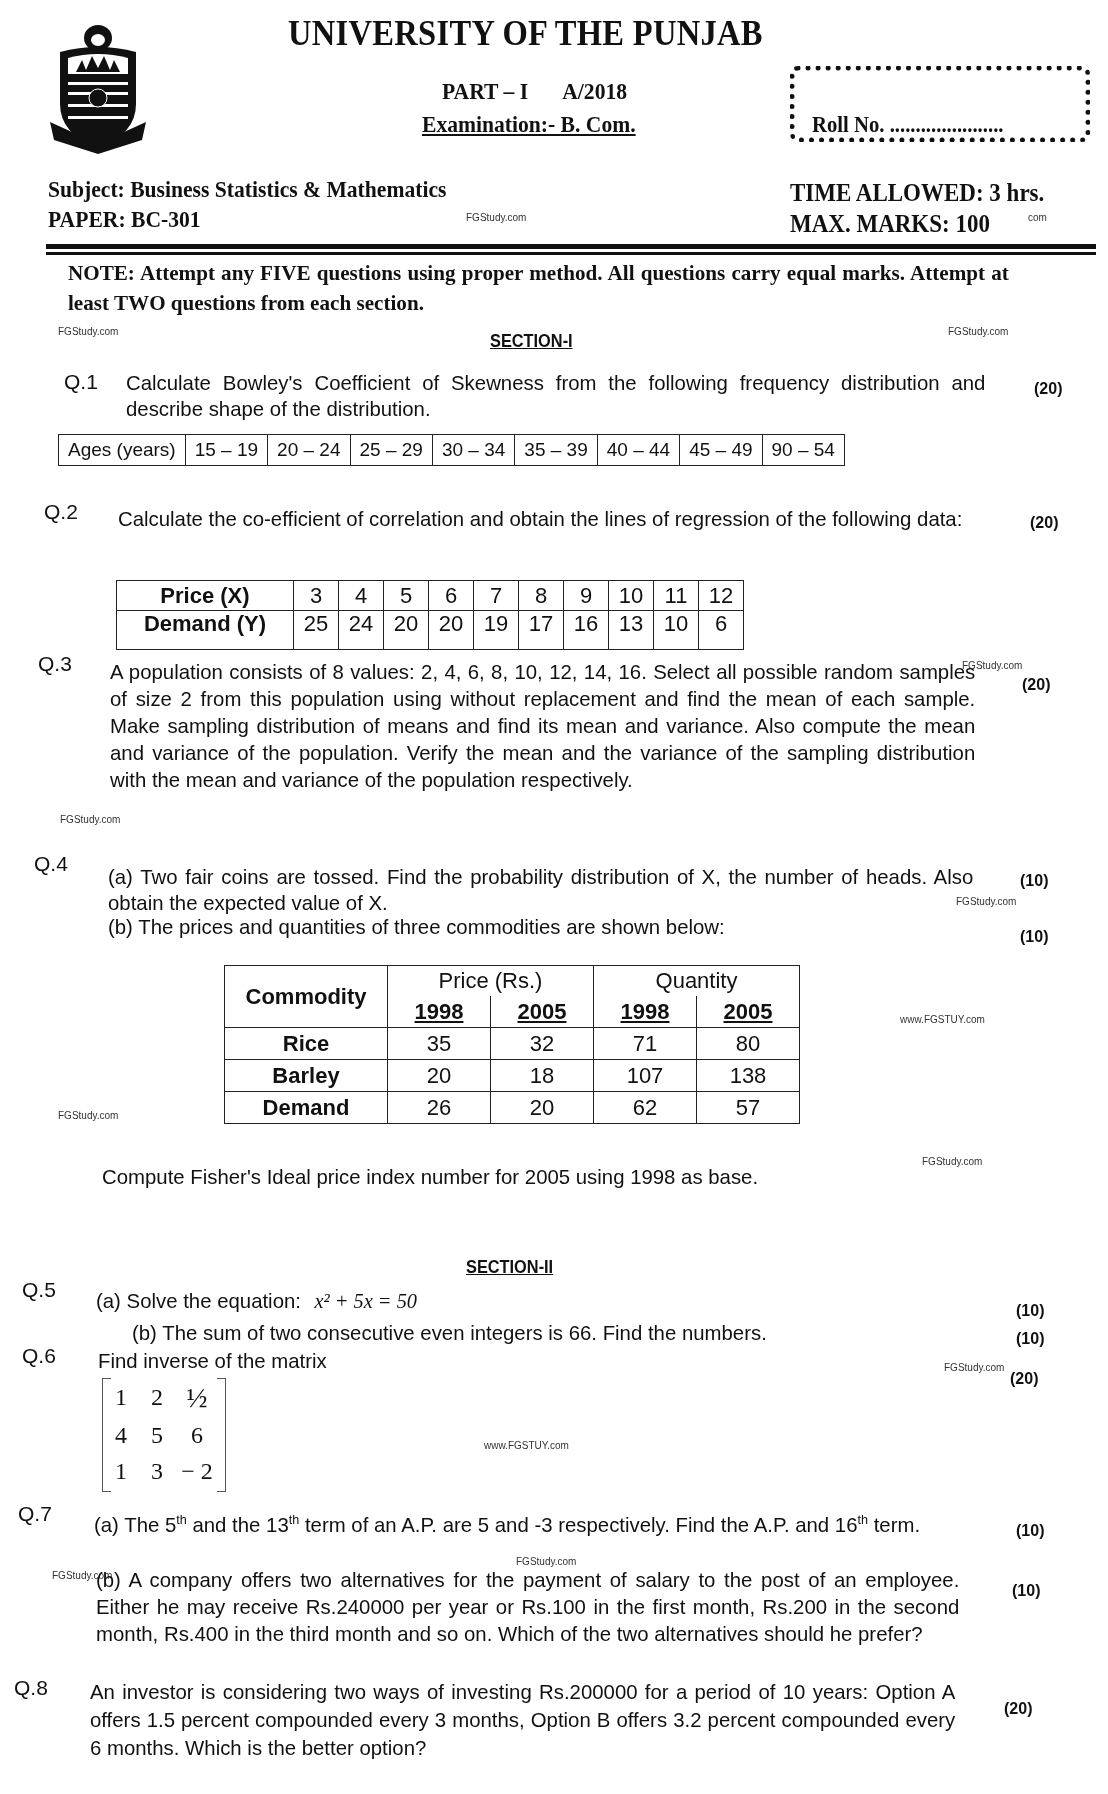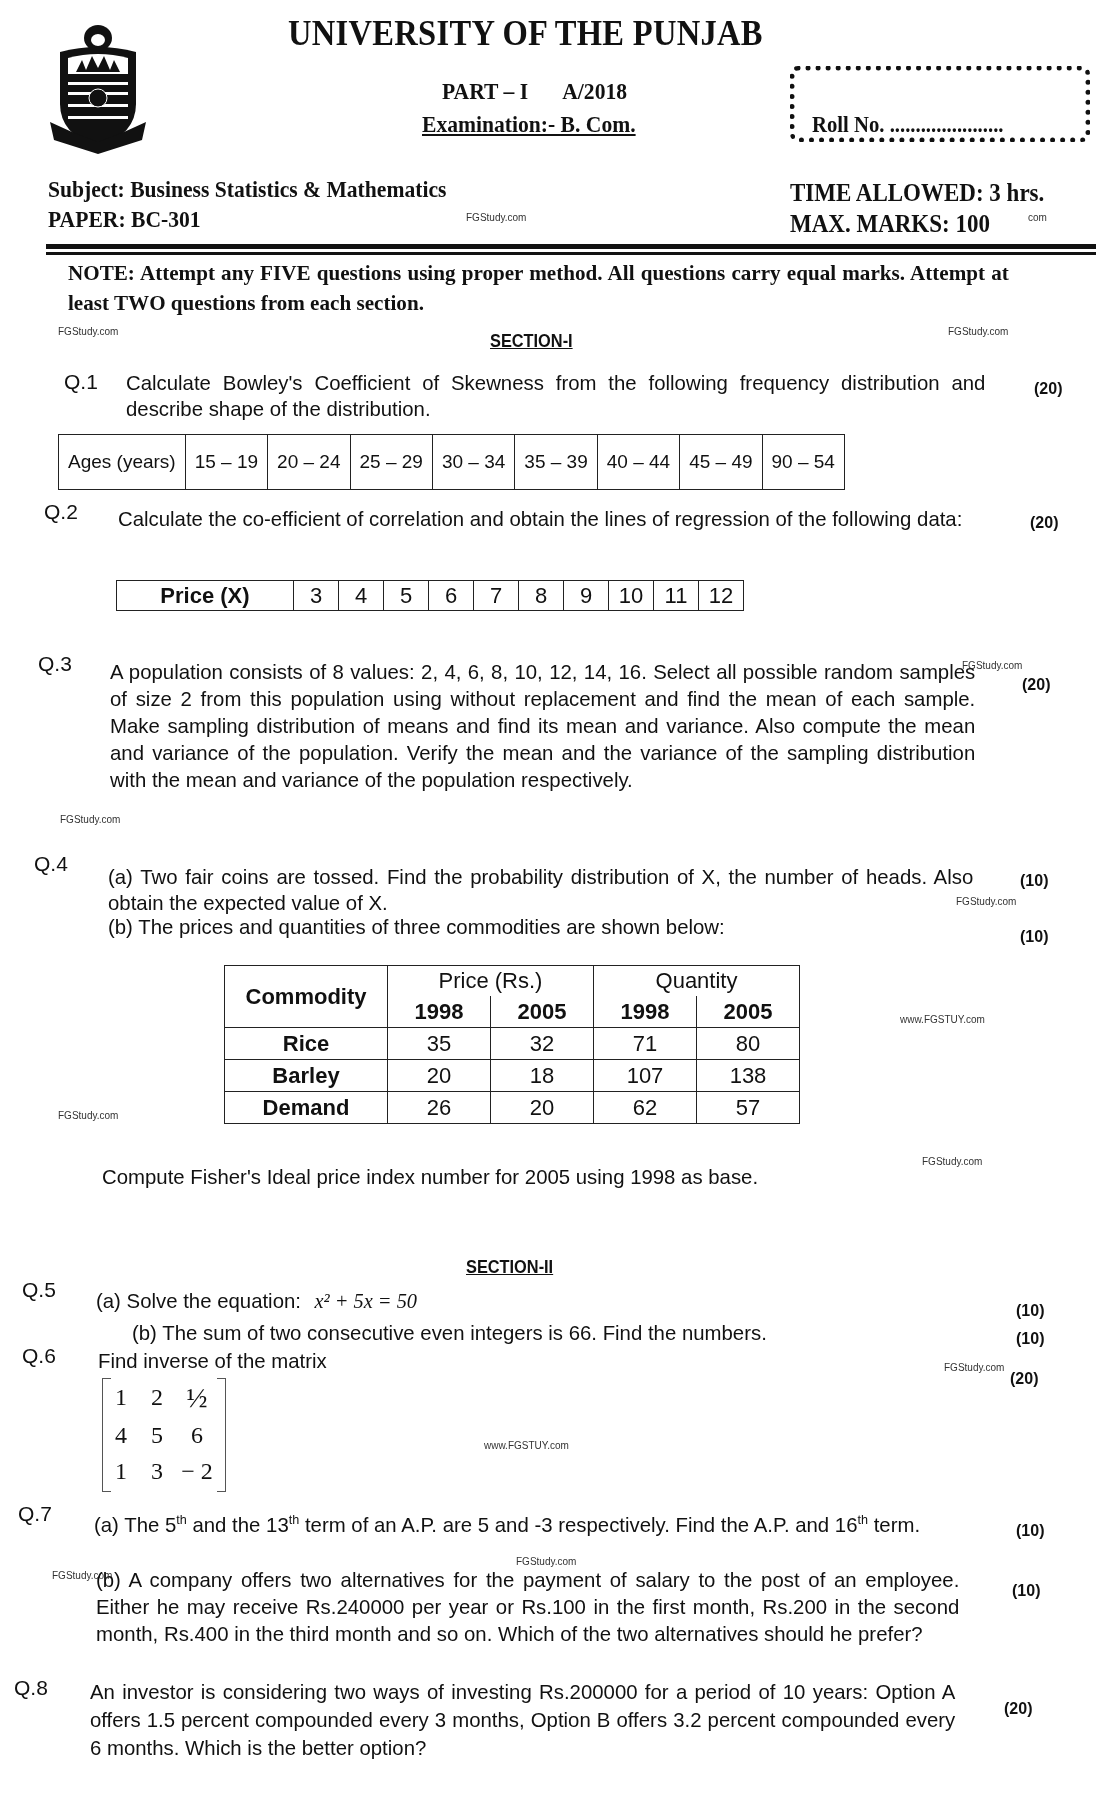--- a/index.html
+++ b/index.html
@@ -30,30 +30,30 @@
   .section { font-size: 19px; font-weight: bold; text-decoration: underline; transform: scaleX(0.86); transform-origin: left top; }
 
   .qnum { font-size: 21px; }
   .qtext { font-size: 21px; line-height: 26px; transform: scaleX(0.97); transform-origin: left top; }
   .marks-r { font-size: 16px; font-weight: bold; }
 
   table { border-collapse: collapse; }
   td, th { border: 1px solid #222; padding: 0; text-align: center; font-weight: normal; }
 
   .t1 { left: 58px; top: 434px; font-size: 19px; }
-  .t1 td { height: 22px; padding: 16px 9px; }
+  .t1 td { height: 22px; padding: 4px 9px; }
   .t2 { left: 116px; top: 580px; font-size: 22px; border-radius: 16px; }
   .t2 td { height: 29px; width: 44px; }
   .t2 td.hdr { width: 176px; font-weight: bold; }
   .t2 tr.r2 td { height: 38px; vertical-align: top; }
   .t3 { left: 224px; top: 965px; font-size: 22px; }
   .t3 td { height: 31px; width: 102px; }
   .t3 td.lbl { width: 162px; font-weight: bold; }
   .t3 .top td { height: 30px; border-bottom: none; }
-  .t3 .sub td { border-top: none; font-weight: bold; }
+  .t3 .sub td { border-top: none; font-weight: bold; text-decoration: underline; }
 
   .matrix { left: 96px; top: 1378px; width: 130px; height: 116px; font-size: 24px; }
   .matrix .br-l { position: absolute; left: 6px; top: 0; width: 8px; height: 112px; border-left: 1px solid #555; border-top: 1px solid #555; border-bottom: 1px solid #555; }
   .matrix .br-r { position: absolute; right: 0; top: 0; width: 8px; height: 112px; border-right: 1px solid #555; border-top: 1px solid #555; border-bottom: 1px solid #555; }
   .matrix .cell { position: absolute; width: 34px; text-align: center; }
 
   .logo { left: 46px; top: 22px; width: 104px; height: 134px; }
 </style>
 </head>
 <body>
@@ -131,20 +131,33 @@
     <td>4</td>
     <td>5</td>
     <td>6</td>
     <td>7</td>
     <td>8</td>
     <td>9</td>
     <td>10</td>
     <td>11</td>
     <td>12</td>
   </tr>
+  <tr class="r2">
+    <td class="hdr">Demand (Y)</td>
+    <td>25</td>
+    <td>24</td>
+    <td>20</td>
+    <td>20</td>
+    <td>19</td>
+    <td>17</td>
+    <td>16</td>
+    <td>13</td>
+    <td>10</td>
+    <td>6</td>
+  </tr>
 </tbody>
   </table>
 
 <div class="abs sans qnum" style="left:38px; top:652px;">Q.3</div>
 <div class="abs sans wm-small" style="left:962px; top:660px;">FGStudy.com</div>
 <div class="abs sans qtext" style="left:110px; top:658px; width:892px; line-height:27px; text-align:justify;">A population consists of 8 values: 2, 4, 6, 8, 10, 12, 14, 16. Select all possible random samples of size 2 from this population using without replacement and find the mean of each sample. Make sampling distribution of means and find its mean and variance. Also compute the mean and variance of the population. Verify the mean and the variance of the sampling distribution with the mean and variance of the population respectively.</div>
 <div class="abs sans marks-r" style="left:1022px; top:676px;">(20)</div>
 <div class="abs sans wm-small" style="left:60px; top:814px;">FGStudy.com</div>
 
 <div class="abs sans qnum" style="left:34px; top:852px;">Q.4</div>

